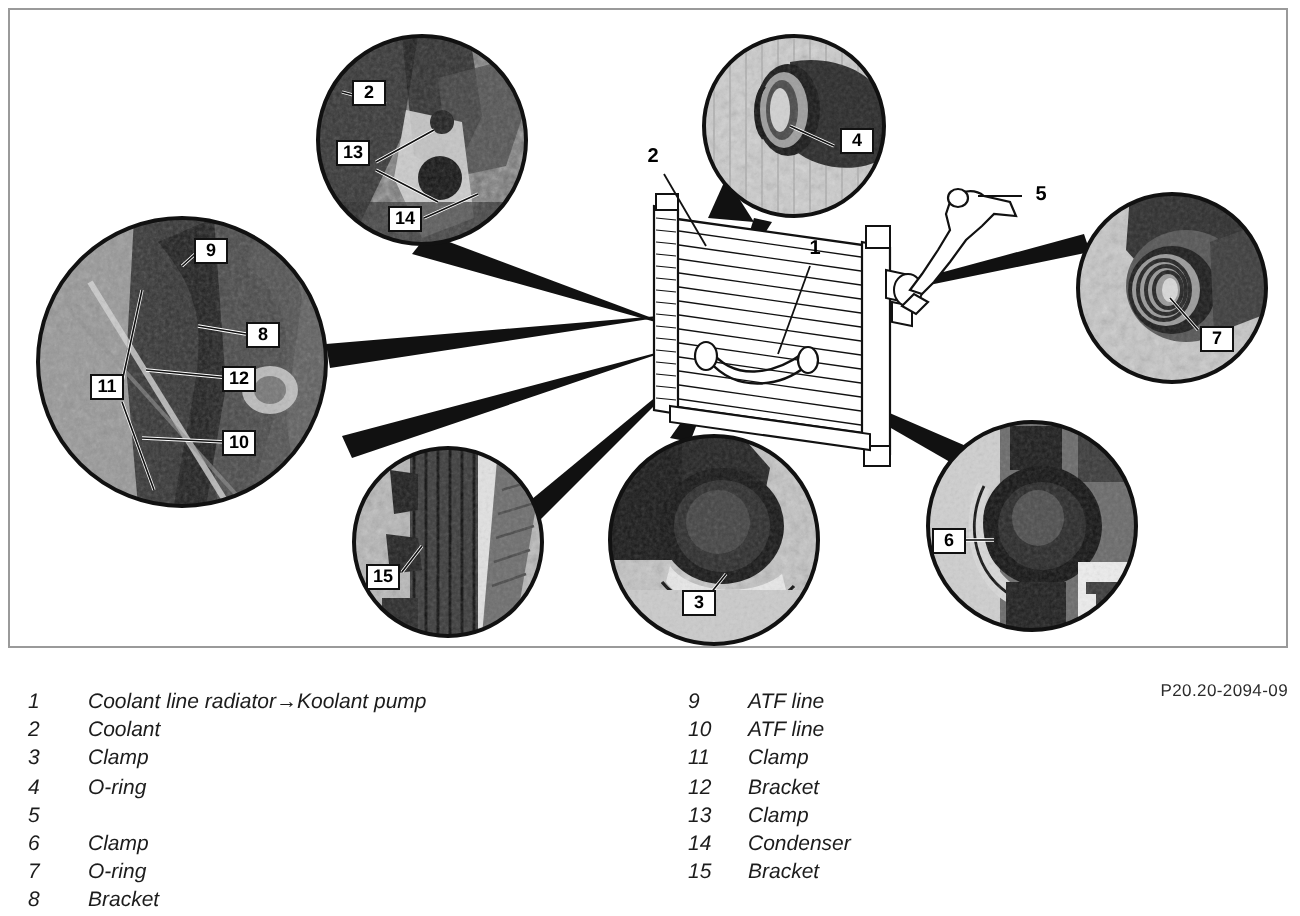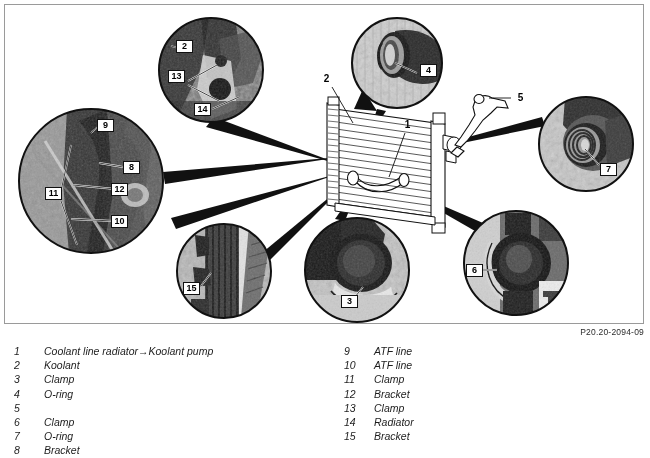--- a/index.html
+++ b/index.html
@@ -9,21 +9,21 @@
     color:#1a1a1a;
   }
   #figure{
     position:absolute;left:4px;top:4px;width:640px;height:320px;
     border:1px solid #9a9a9a;background:#ffffff;box-sizing:border-box;
   }
   #canvas{position:absolute;left:0;top:0;width:640px;height:320px;}
 
   
   #ref-code{
-    position:absolute;right:6px;top:327px;
+    position:absolute;right:6px;top:340px;
     font-size:8.5px;letter-spacing:.2px;color:#2b2b2b;
     font-family:"Liberation Sans", sans-serif;
   }
 
   
   #legend{
     position:absolute;left:0;top:345px;width:650px;height:110px;
   }
   .legend-col{position:absolute;top:0;}
   #legend-col-left{left:8px;width:330px;}
@@ -383,21 +383,21 @@
 <div id="ref-code">P20.20-2094-09</div>
 
 <div id="legend">
   <div class="legend-col" id="legend-col-left">
       <div class="legend-row">
         <span class="legend-num">1</span>
         <span class="legend-label">Coolant line radiator→Koolant pump</span>
       </div>
       <div class="legend-row">
         <span class="legend-num">2</span>
-        <span class="legend-label">Koolant</span>
+        <span class="legend-label">Coolant</span>
       </div>
       <div class="legend-row">
         <span class="legend-num">3</span>
         <span class="legend-label">Clamp</span>
       </div>
       <div class="legend-row">
         <span class="legend-num">4</span>
         <span class="legend-label">O-ring</span>
       </div>
       <div class="legend-row">
@@ -432,20 +432,20 @@
       <div class="legend-row">
         <span class="legend-num">12</span>
         <span class="legend-label">Bracket</span>
       </div>
       <div class="legend-row">
         <span class="legend-num">13</span>
         <span class="legend-label">Clamp</span>
       </div>
       <div class="legend-row">
         <span class="legend-num">14</span>
-        <span class="legend-label">Radiator</span>
+        <span class="legend-label">Condenser</span>
       </div>
       <div class="legend-row">
         <span class="legend-num">15</span>
         <span class="legend-label">Bracket</span>
       </div>
     </div>
 </div>
 
 </body></html>

